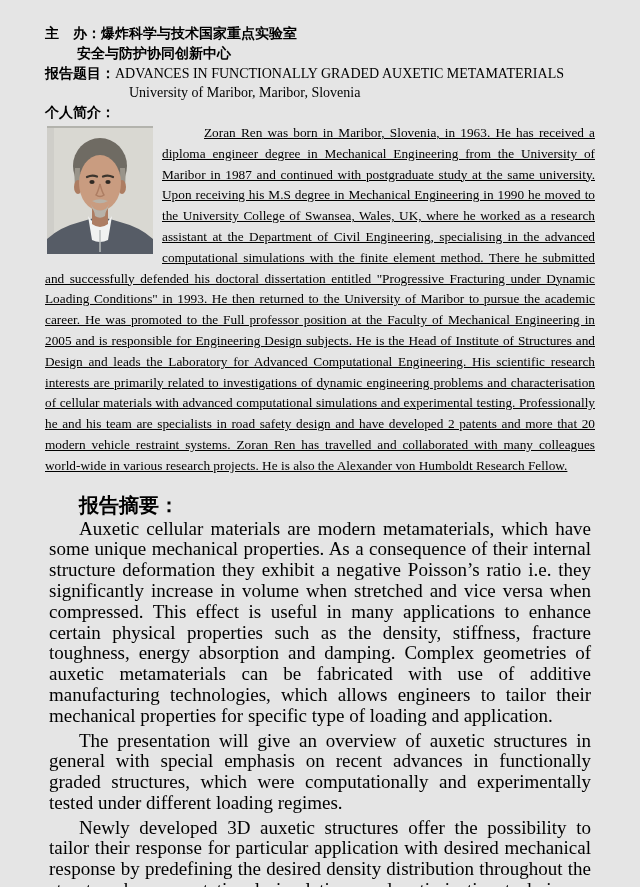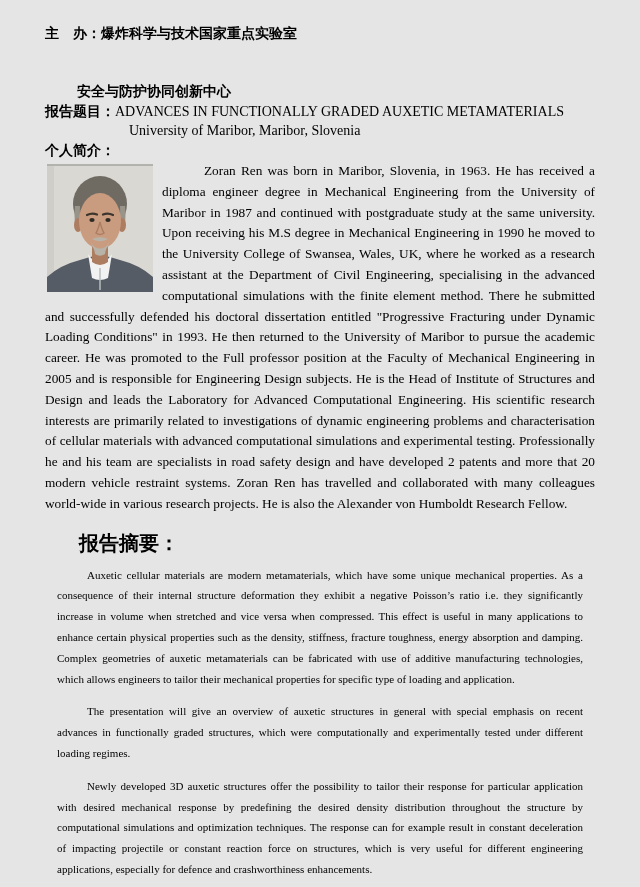--- a/index.html
+++ b/index.html
@@ -9,42 +9,42 @@
     background:#e5e5e5;
     color:#000;
     font-family:"Liberation Serif","DejaVu Serif",serif;
     overflow:hidden;
   }
   .content{padding:24px 45px 0 45px;}
   
   .hline{font-size:14px;line-height:19.8px;white-space:nowrap;}
   .cjk{font-family:"Liberation Sans","DejaVu Sans",sans-serif;font-weight:600;}
   .mixed{font-family:"Liberation Serif","DejaVu Serif",serif;font-weight:500;}
-  .indent-host2{margin-left:32px;margin-top:38px;}
+  .indent-host2{margin-left:32px;}
   .indent-univ{margin-left:84px;}
   .speaker-val{padding-left:13px;}
   
   .bio-heading{font-size:14px;line-height:19.8px;}
   .bio{
     font-size:13.3px;line-height:20.8px;
-    text-align:justify;text-indent:42px;
+    text-align:justify;text-indent:42px;text-decoration:underline;
   }
   .photo-wrap{
     float:left;
     width:106px;height:128px;
     margin:3px 9px 3px 2px;
   }
   .photo-wrap svg{display:block;width:106px;height:128px;}
   .clear{clear:both;}
   .section-gap{height:18px;}
   .section-heading{font-size:20px;line-height:20px;margin-left:34px;}
   .para{
-    font-size:11px;line-height:20.8px;
+    font-size:19px;line-height:20.8px;
     text-align:justify;text-indent:30px;
-    margin:12px;
+    margin:4px;
   }
 </style>
 </head>
 <body>
 
 <div class="page">
   <div class="content">
 
     <div>
       <div class="hline">

